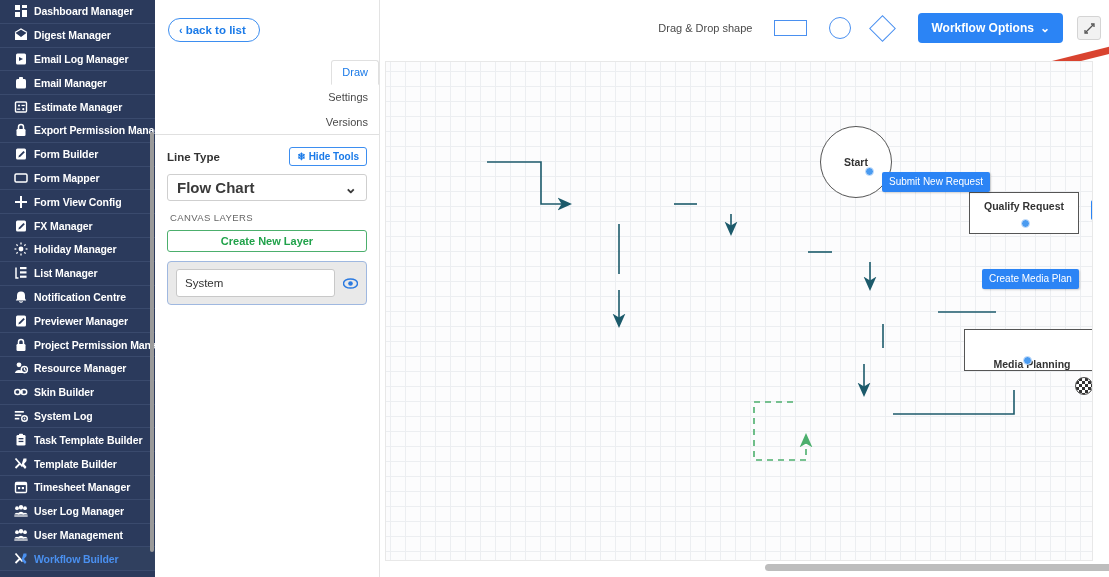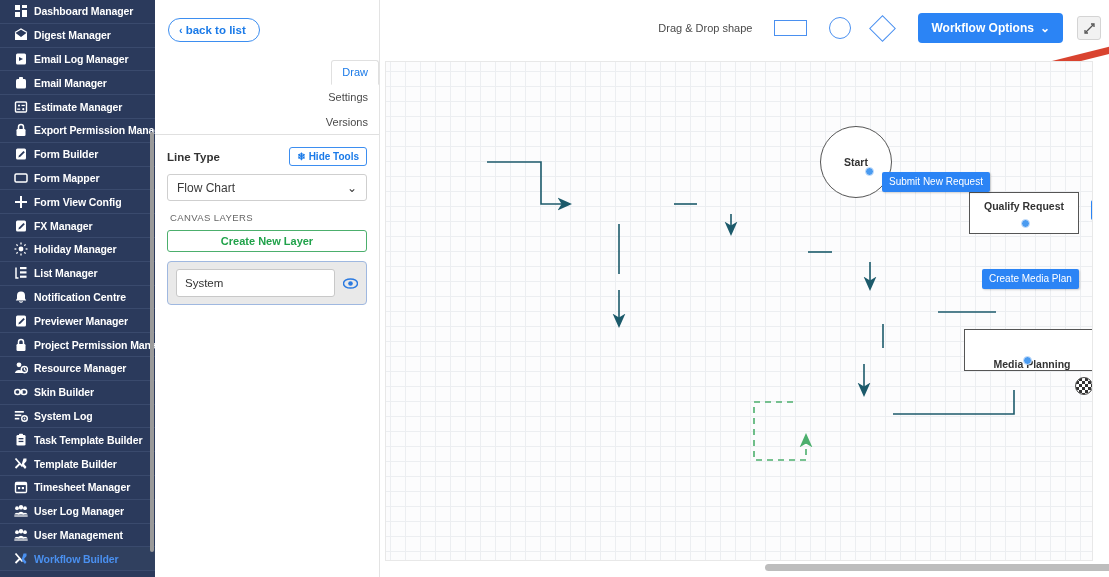--- a/index.html
+++ b/index.html
@@ -95,22 +95,23 @@
     padding: 3px 7px; cursor: pointer;
     display: inline-flex; align-items: center; gap: 3px;
   }
   #linetype-select {
     margin-top: 8px; width: 100%;
     height: 27px;
     border: 1px solid #cfcfcf; border-radius: 3px;
     background: #fff;
     display: flex; align-items: center; justify-content: space-between;
     padding: 0 9px;
-    font-size: 12px; color: #3a3a3a;
-    cursor: pointer;
+    font-size: 15px; color: #3a3a3a;
+    cursor: pointer;
+    font-weight: bold;
   }
   #canvas-layers-label {
     margin-top: 11px; padding-left: 3px;
     font-size: 9.5px; color: #666; letter-spacing: 0.4px;
   }
   #create-layer {
     margin-top: 7px; width: 100%; height: 22px;
     border: 1px solid #4caf6d; border-radius: 3px;
     background: #fff; color: #20a24a;
     font-size: 11px; font-weight: bold;

